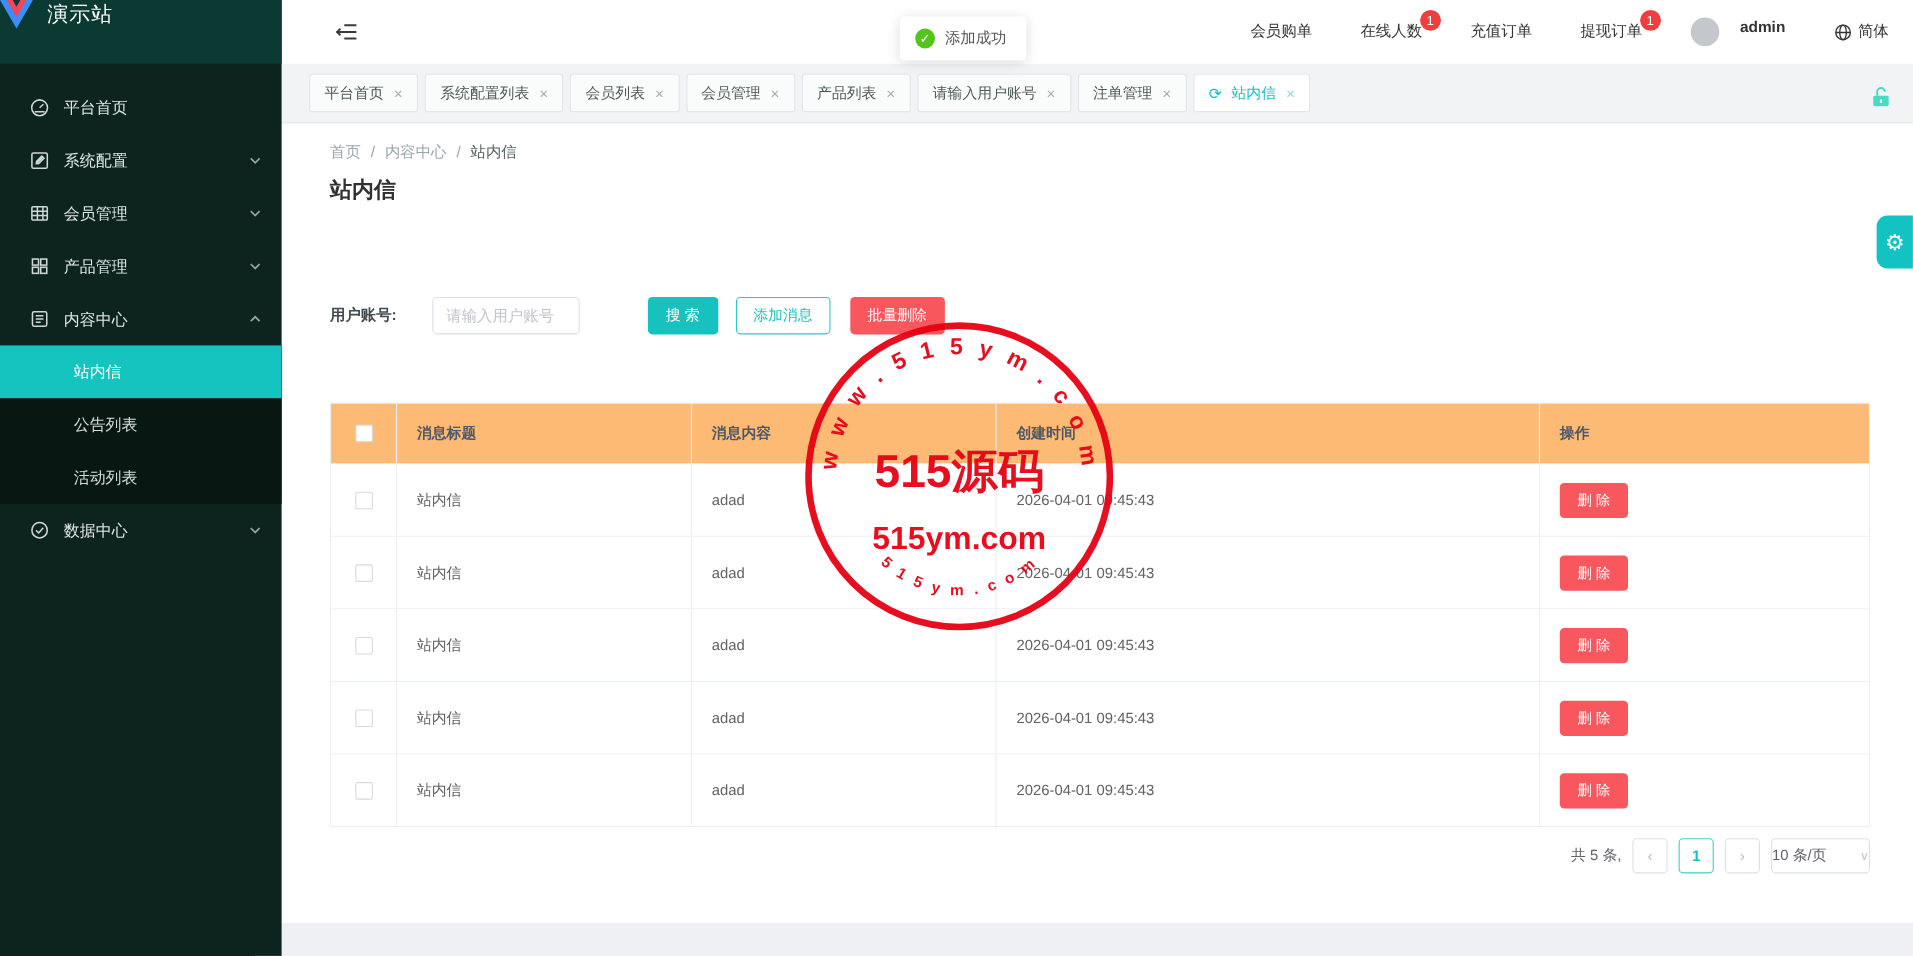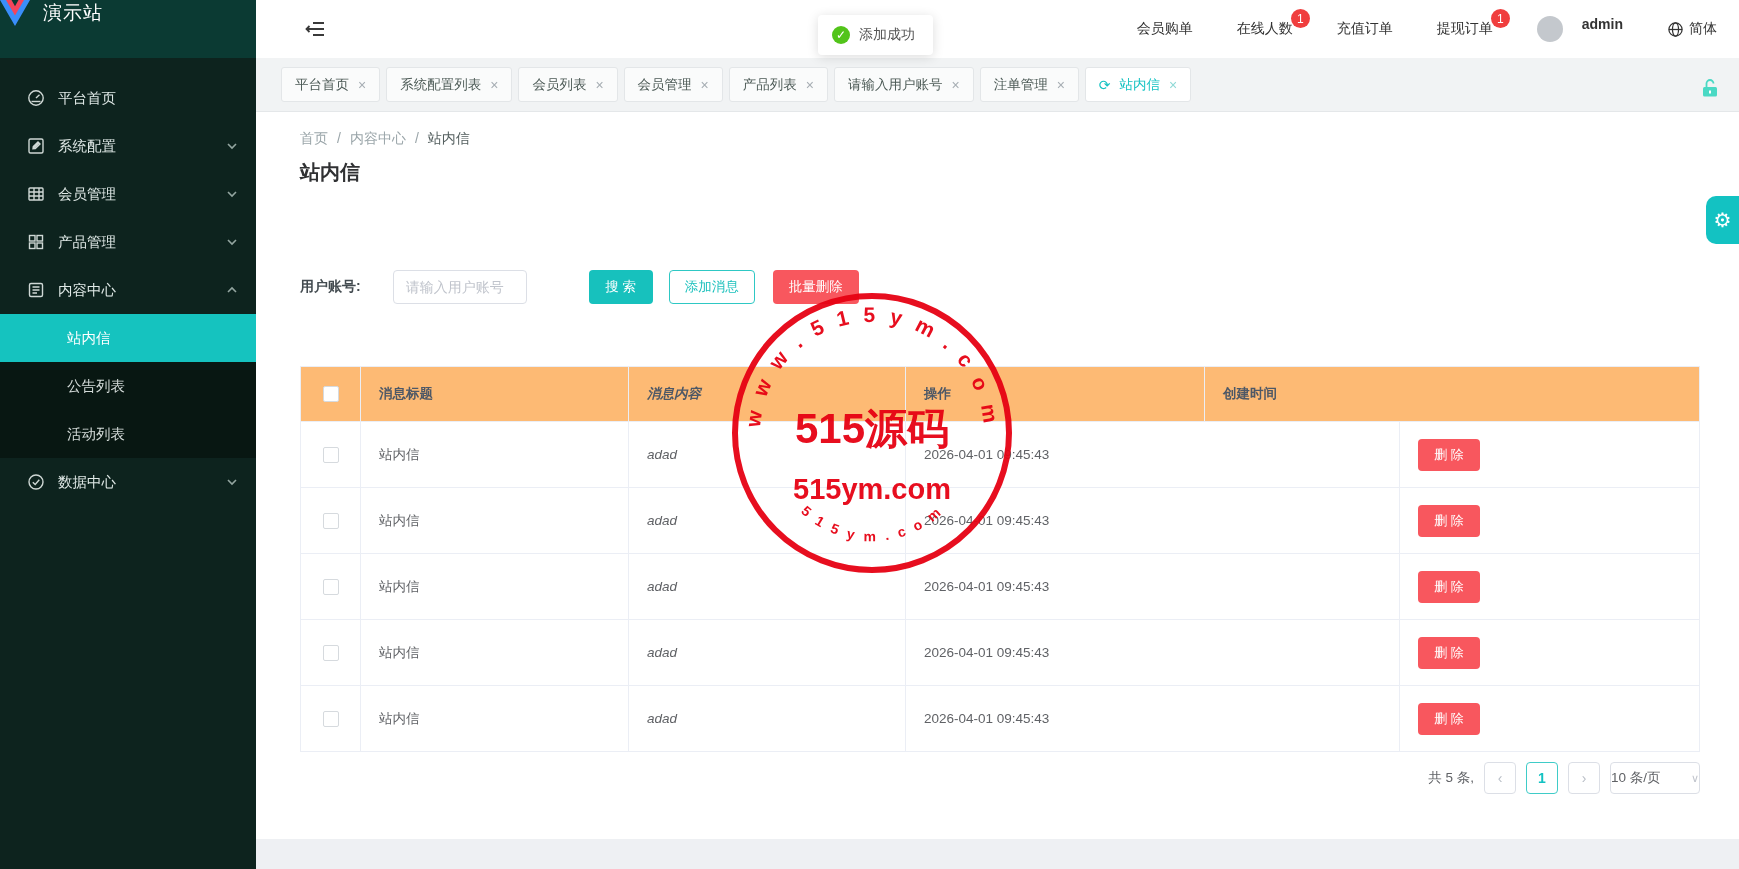--- a/index.html
+++ b/index.html
@@ -62,21 +62,21 @@
   
   .table { position:absolute; left:44px; top:254px; width:1400px; border:1px solid #ebeef5; border-bottom:none; font-size:13.5px; }
   .t-row { display:flex; border-bottom:1px solid #ebeef5; background:#fff; }
   .t-head { background:#fdba74; }
   .t-cell { border-right:1px solid #ebeef5; display:flex; align-items:center; padding-left:18px; color:#606266; }
   .t-cell:last-child { border-right:none; }
   .t-head .t-cell { color:#4e5866; font-weight:600; height:54px; }
   .t-row:not(.t-head) .t-cell { height:65px; }
   .c1 { width:60px; justify-content:center; padding-left:0; }
   .c2 { width:268px; }
-  .c3 { width:277px;font-style:italic; }
+  .c3 { width:277px; }
   .c4 { width:494px; }
   .c5 { flex:1; }
   .checkbox { width:16px; height:16px; background:#fff; border:1px solid #d6dade; border-radius:2px; cursor:pointer; }
   .btn-delete { width:62px; height:32px; background:#f8575e; color:#fff; border:none; border-radius:4px; font-size:13px; cursor:pointer; font-family:"Liberation Sans",sans-serif; }
 
   
   .pagination { position:absolute; top:650px; left:44px; width:1400px; display:flex; justify-content:flex-end; align-items:center; gap:10px; font-size:13.5px; color:#606266; }
   .pg-btn { width:32px; height:32px; border:1px solid #dcdfe6; border-radius:4px; background:#fff; display:flex; align-items:center; justify-content:center; color:#b8bec6; cursor:pointer; font-size:14px; }
   .pg-page { color:#13c2c2; border-color:#3fccc8; font-weight:600; }
   .pg-size { width:90px; height:32px; border:1px solid #dcdfe6; border-radius:4px; background:#fff; display:flex; align-items:center; justify-content:space-between; gap:5px; color:#606266; cursor:pointer; }
@@ -273,22 +273,22 @@
     <button class="btn btn-batch">批量删除</button>
   </div>
 
   <div class="table">
     <div class="t-row t-head">
       <div class="t-cell c1">
           <span class="checkbox"></span>
         </div>
       <div class="t-cell c2">消息标题</div>
       <div class="t-cell c3">消息内容</div>
+      <div class="t-cell c4">创建时间</div>
       <div class="t-cell c5">操作</div>
-      <div class="t-cell c4">创建时间</div>
     </div>
 
     <div class="t-row">
       <div class="t-cell c1">
           <span class="checkbox"></span>
         </div>
       <div class="t-cell c2">站内信</div>
       <div class="t-cell c3">adad</div>
       <div class="t-cell c4">2026-04-01 09:45:43</div>
       <div class="t-cell c5">

